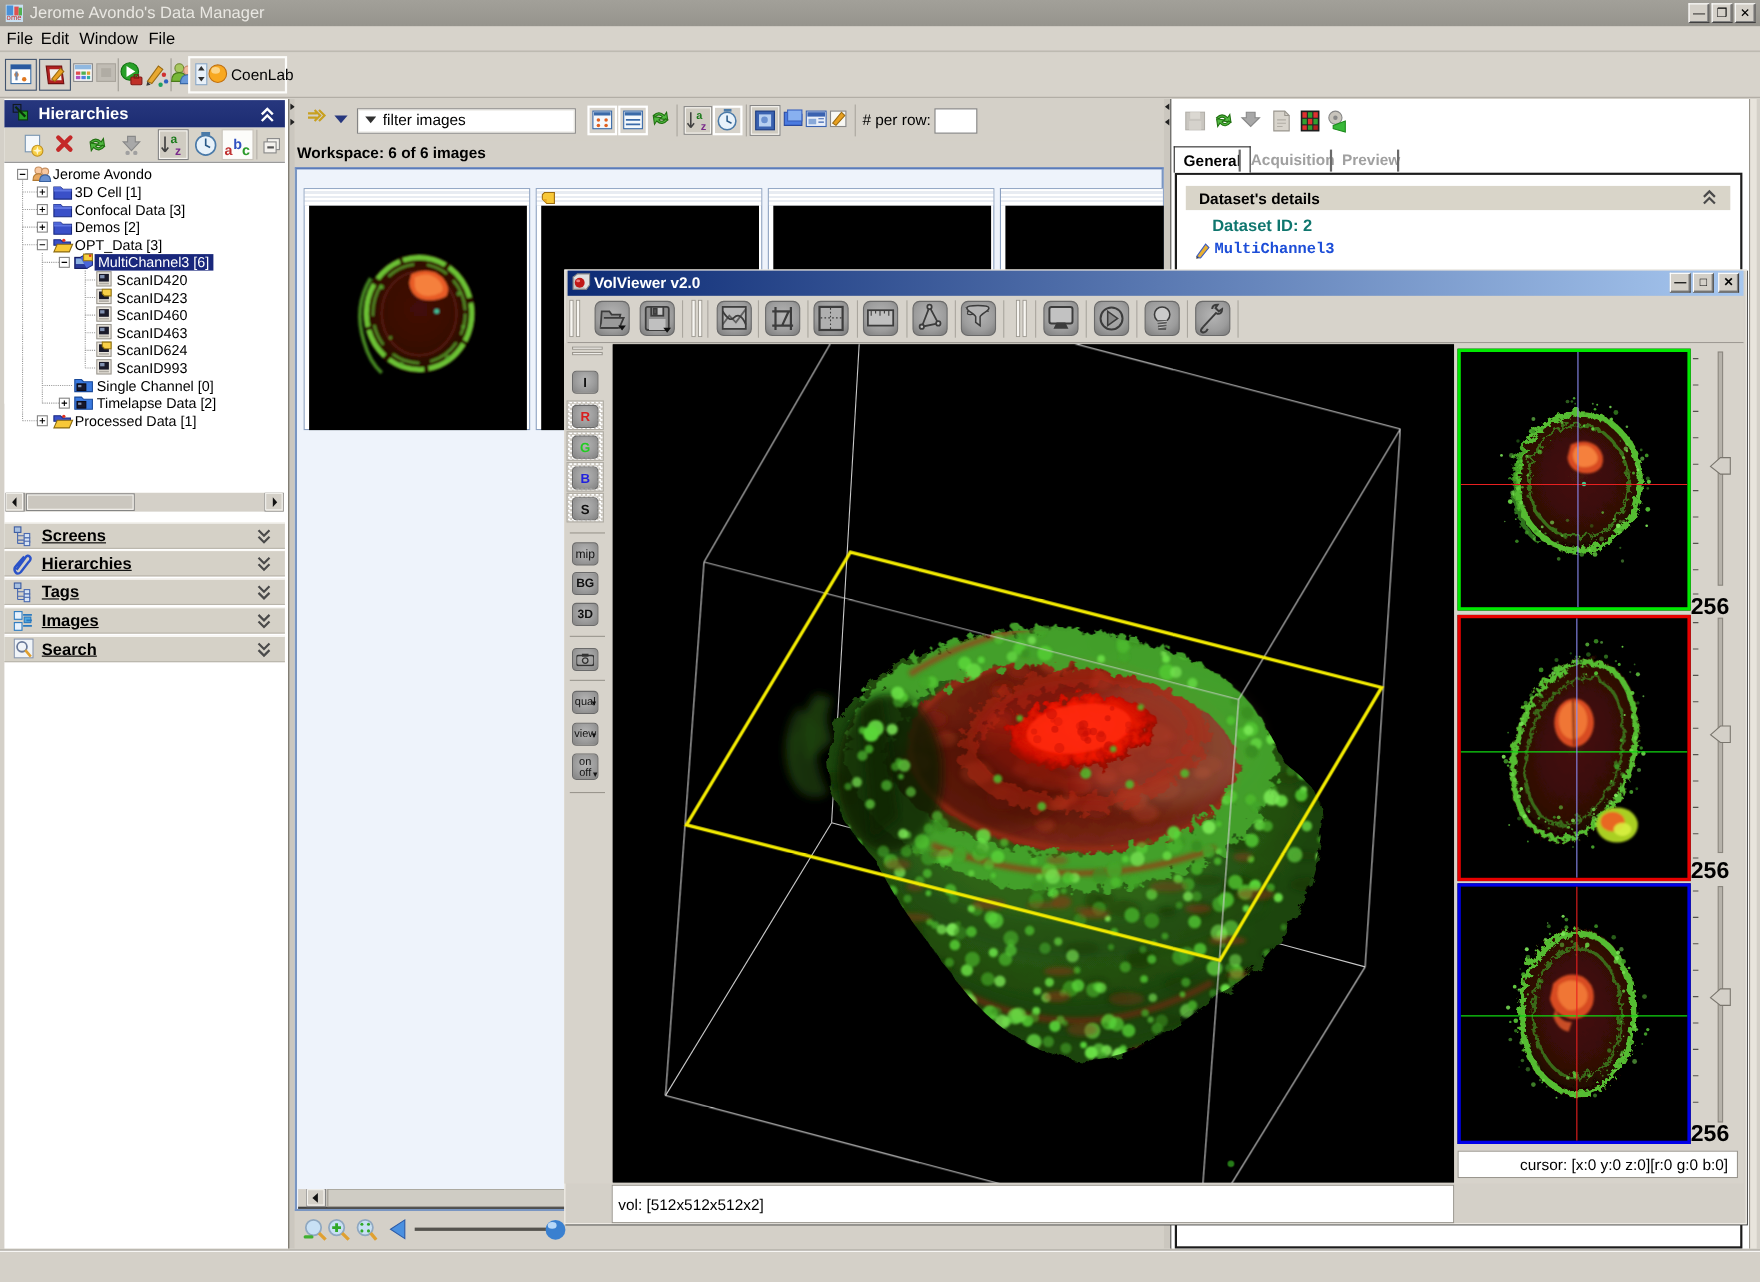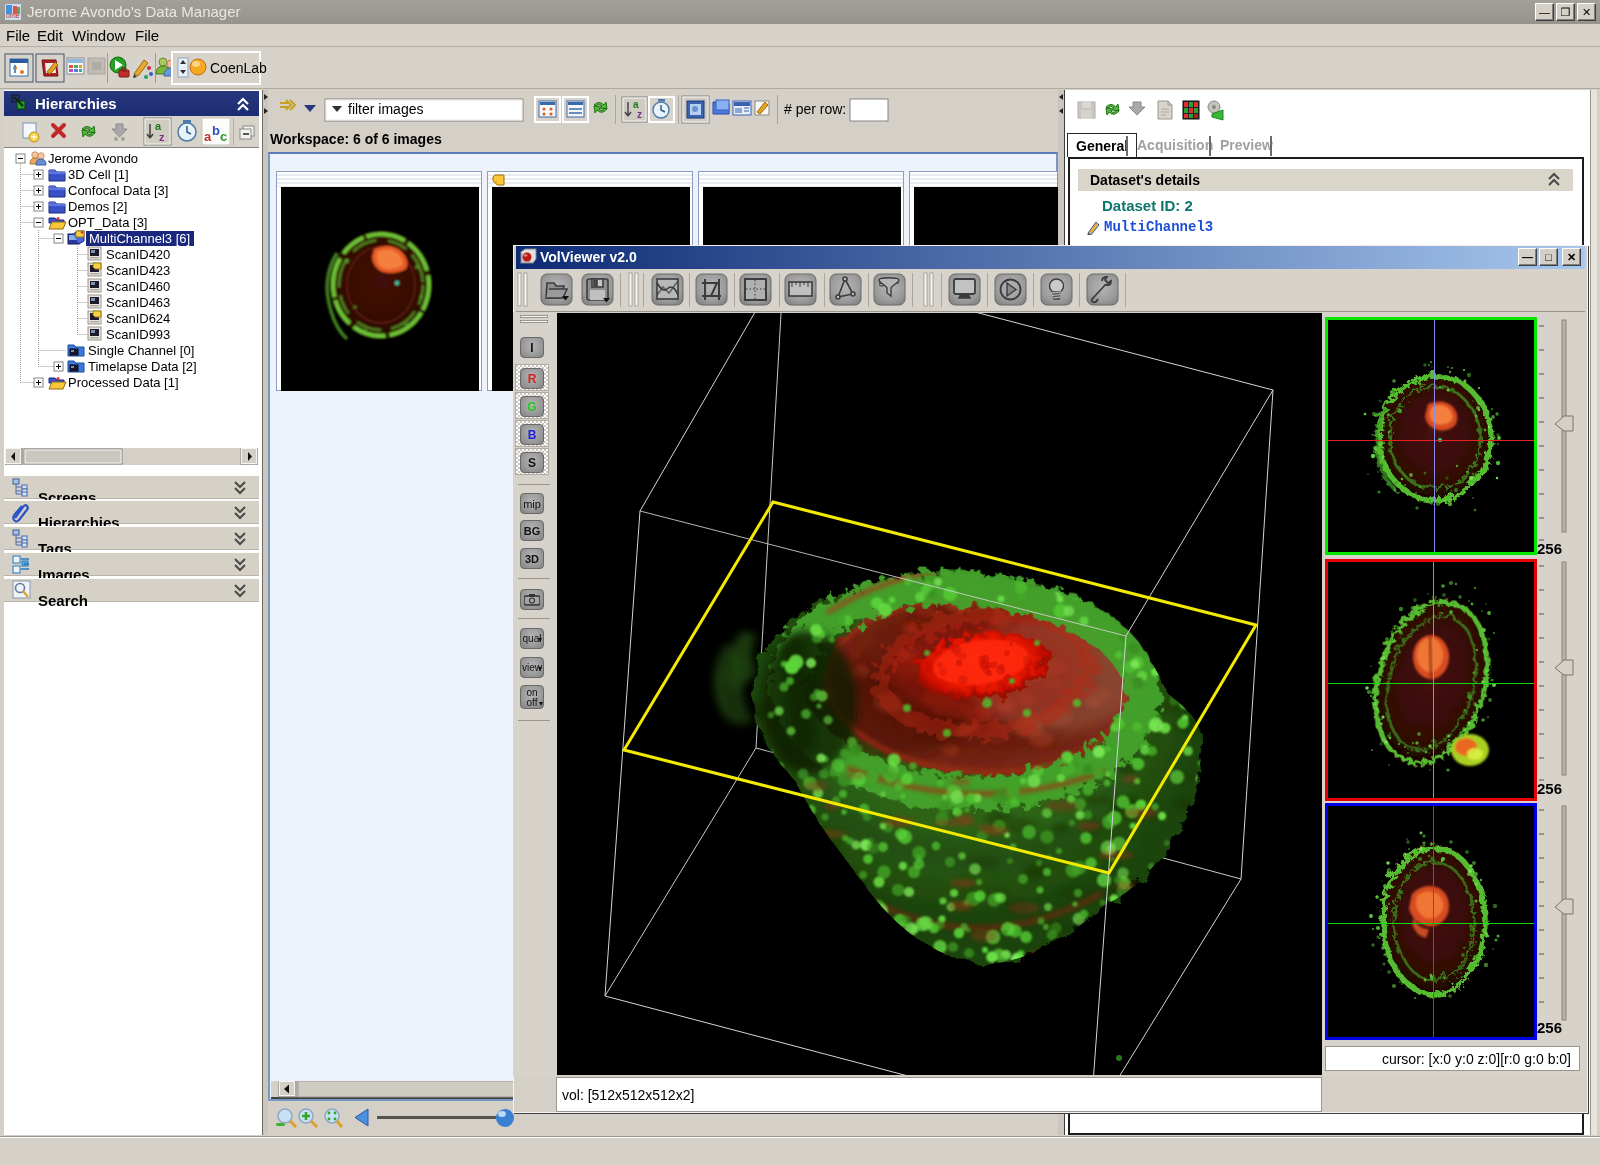--- a/index.html
+++ b/index.html
@@ -15,21 +15,21 @@
 #menubar span { position:absolute; top:3px; }
 #maintoolbar { left:0; top:48px; width:1600px; height:41px; background:#d7d3cb; border-bottom:1px solid #aeaaa2; }
 
 
 #leftpanel { left:4px; top:90px; width:258px; height:1045px; background:#fff; }
 #hier-header { left:4px; top:91px; width:255px; height:25px; background:linear-gradient(#27377e,#1c2c72); color:#fff; font-weight:bold; font-size:15px; line-height:25px; }
 #hier-toolbar { left:4px; top:116px; width:255px; height:31px; background:#d7d3c9; }
 #treebox { left:4px; top:147px; width:255px; height:220px; background:#fff; border-top:1px solid #828282; }
 #tree-hscroll { left:5px; top:448px; width:253px; height:17px; background:#d4d0c8; }
 .sidebar-bar { left:4px; width:255px; height:24px; background:#d5d1c7; border-top:1px solid #fcfbf8; border-bottom:1px solid #b9b5ab; color:#000; font-weight:bold; font-size:15px; line-height:23px; }
-.sidebar-bar .lbl { position:absolute; left:34px; top:10px; }
+.sidebar-bar .lbl { position:absolute; left:34px; top:0;text-decoration:underline; }
 
 
 #splitL { left:262px; top:90px; width:6px; height:1045px; background:#cbc7bf; border-left:1px solid #6e6a62; }
 #splitR { left:1058px; top:90px; width:7px; height:1045px; background:#cbc7bf; border-right:1px solid #3c3c3c; }
 
 
 #workspace { left:268px; top:90px; width:790px; height:1045px; background:#d4d0c8; }
 #ws-toolbar { left:268px; top:90px; width:790px; height:38px; background:#d4d0c8; }
 #ws-label { left:270px; top:131px; width:400px; height:18px; font-weight:bold; font-size:14px; color:#000; }
 #ws-scroll { left:268px; top:152px; width:790px; height:949px; background:#eef3fb; border:2px solid #7a96c2; border-top:2px solid #5a7ab8; }
@@ -54,21 +54,21 @@
 #vv { left:513px; top:245px; width:1075px; height:868px; background:#d4d0c8; border:1px solid #f4f1ec; box-shadow:1px 1px 0 #404040; }
 #vv-title { left:516px; top:246px; width:1069px; height:23px; background:linear-gradient(90deg,#0c2a74,#a7c7ef); color:#fff; font-weight:bold; font-size:14px; line-height:23px; }
 #vv-toolbar { left:516px; top:269px; width:1069px; height:43px; background:#d7d3cb; border-bottom:1px solid #98948e; }
 #vv-side { left:513px; top:312px; width:44px; height:764px; background:#d7d3cb; }
 #vv-scene { left:557px; top:313px; width:765px; height:762px; background:#000; }
 #vv-volstrip { left:556px; top:1077px; width:766px; height:35px; background:#fff; border:1px solid #9a968e; font-size:14px; color:#000; }
 #vv-right { left:1322px; top:312px; width:263px; height:764px; background:#d7d3cb; }
 .sidebtn { position:absolute; left:7px; width:24px; height:21px; border-radius:4px; background:radial-gradient(circle at 50% 40%, #b5b5b5 0%, #9c9c9c 55%, #828282 100%); border:1px solid #6a6a6a; color:#111; font-size:12px; font-weight:bold; text-align:center; line-height:20px; }
 .checkbg { position:absolute; left:2px; width:34px; height:27px; background:repeating-conic-gradient(#ffffff 0 25%, #cac6be 0 50%) 0 0/4px 4px; border:1px solid #b0aca4; }
 .slice { position:absolute; left:3px; width:212px; background:#000; }
-.num256 { position:absolute; font-size:15px; font-weight:bold; color:#000; }
+.num256 { position:absolute; font-size:21px; font-weight:bold; color:#000; }
 </style>
 </head>
 <body>
 <div id="titlebar" class="abs">
     <span class="txt">Jerome Avondo's Data Manager</span>
 <svg width="16" height="16" style="position:absolute;left:5px;top:4px;">
       <rect width="16" height="16" fill="#c8dff0"></rect>
       <rect x="1" y="1" width="6" height="9" fill="#4a90d8"></rect>
       <rect x="8" y="2" width="4" height="8" fill="#e05050"></rect>
       <rect x="12" y="3" width="3" height="7" fill="#50b050"></rect>

